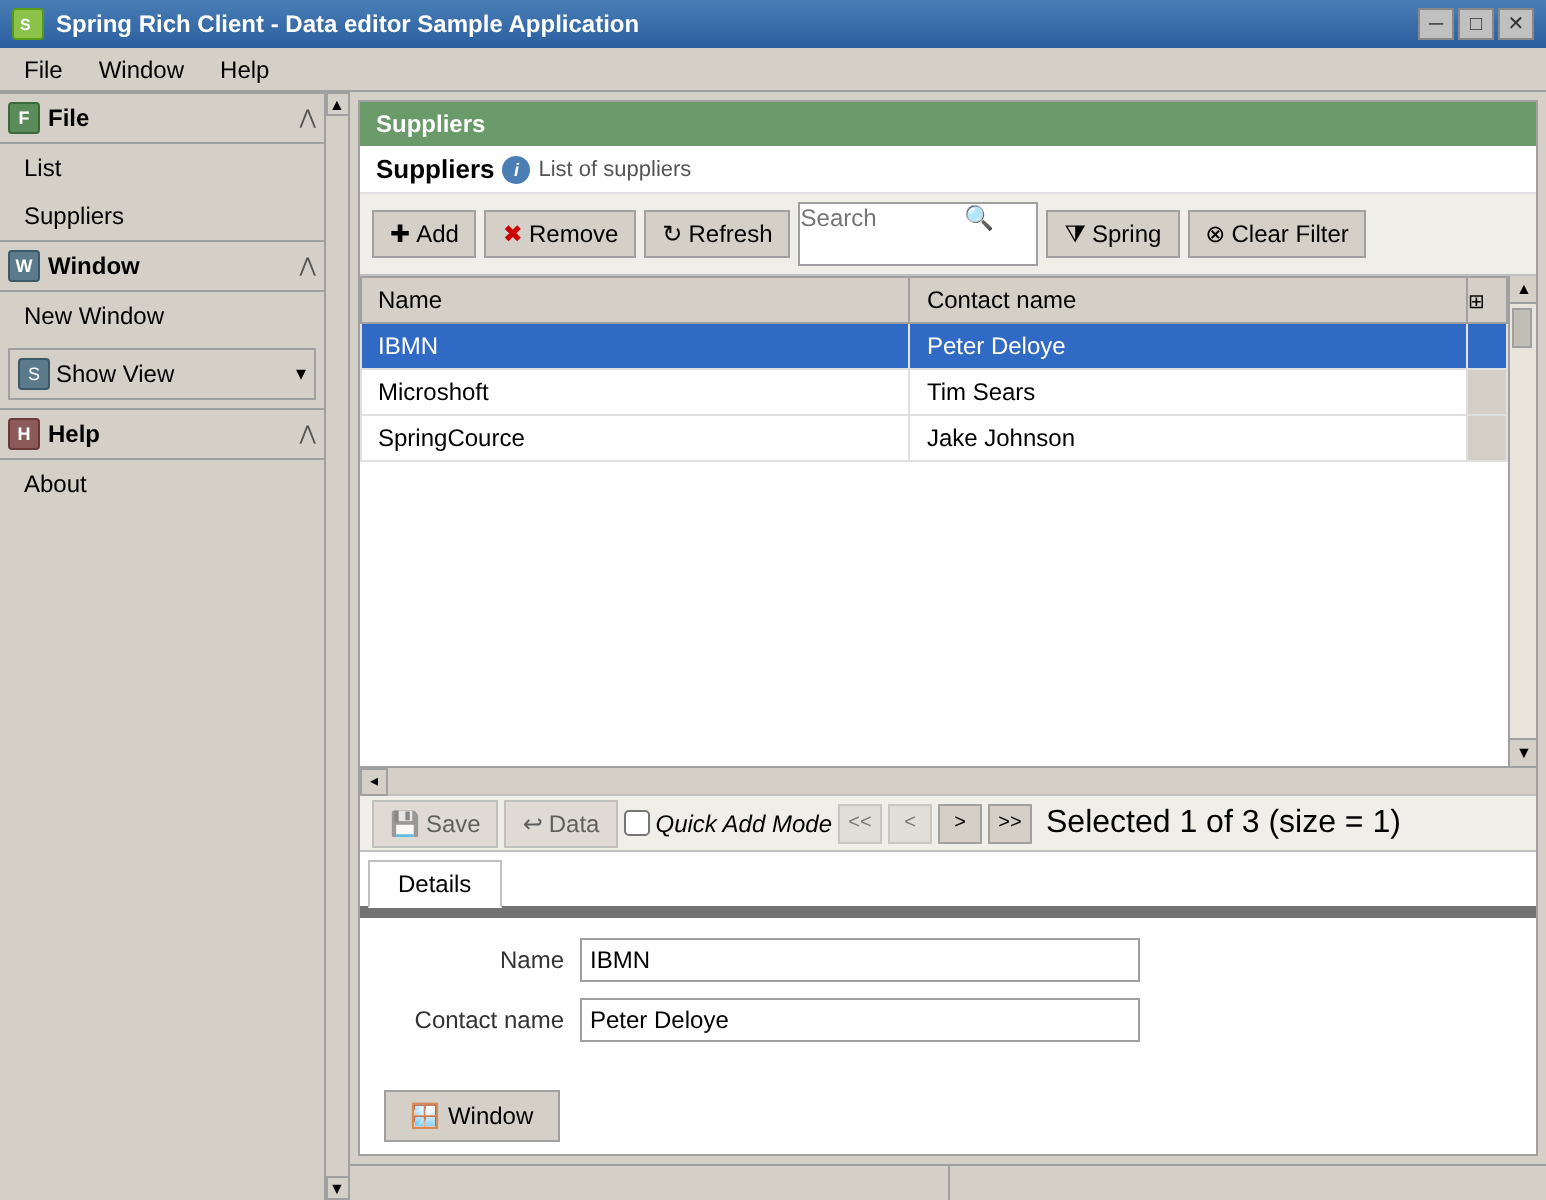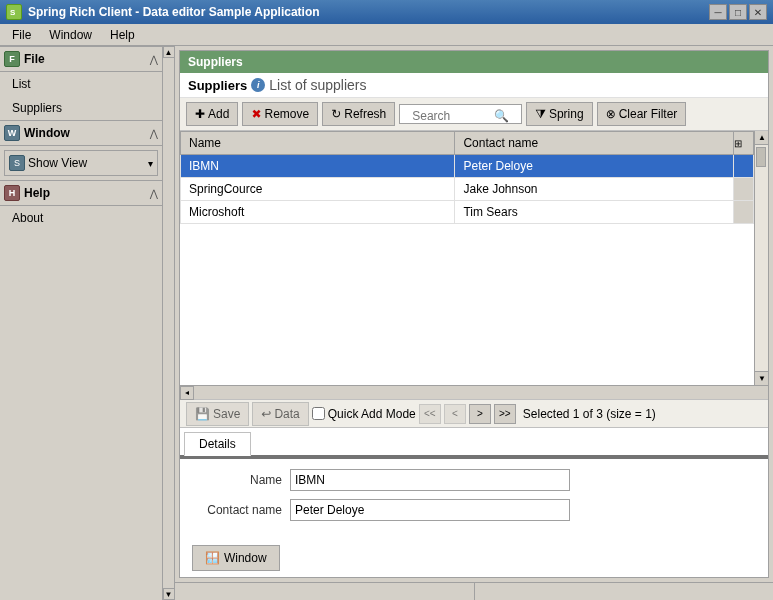--- a/index.html
+++ b/index.html
@@ -185,21 +185,21 @@
       width: 14px; height: 14px;
       background: #4a7eb5;
       border-radius: 50%;
       color: white;
       font-size: 9px;
       display: flex; align-items: center; justify-content: center;
       font-style: italic;
       font-weight: bold;
     }
     .suppliers-subtitle {
-      font-size: 14px;
+      font-size: 11px;
       color: #555;
     }
 
     
     .toolbar {
       display: flex;
       align-items: center;
       padding: 4px 6px;
       gap: 4px;
       background: #f0eee8;
@@ -215,25 +215,25 @@
       cursor: pointer;
       font-size: 12px;
       height: 24px;
     }
     .toolbar-btn-icon {
       font-size: 12px;
     }
 
     .search-box {
       display: flex;
-      align-items: flex-end;
+      align-items: flex-start;
       border: 1px solid #a0a0a0;
       background: white;
-      height: 20px;
-      padding: 0 12px;
+      height: 32px;
+      padding: 0 0;
       gap: 2px;
       flex: 0 0 120px;
     }
     .search-input {
       border: none;
       outline: none;
       font-size: 12px;
       background: transparent;
       width: 80px;
     }
@@ -287,45 +287,45 @@
     .pagination-btn {
       width: 22px; height: 20px;
       background: #d4d0c8;
       border: 1px solid #a0a0a0;
       cursor: pointer;
       display: flex; align-items: center; justify-content: center;
       font-size: 10px;
     }
     .pagination-btn.disabled { opacity: 0.5; cursor: default; }
     .pagination-status {
-      font-size: 12px;
+      font-size: 16px;
       color: #000;
       margin-left: 4px;
     }
 
     .save-btn { opacity: 0.6; cursor: default; }
     .undo-btn { opacity: 0.6; cursor: default; }
 
     .quick-add-checkbox {
       width: 13px; height: 13px;
       border: 1px solid #808080;
       background: white;
       cursor: pointer;
     }
-    .quick-add-label { font-size: 12px; }
+    .quick-add-label { font-size: 12px; font-style: italic; }
 
     
     .details-panel {
       background: white;
       border-top: 1px solid #c0c0c0;
       padding: 0;
     }
     .details-tabs {
       display: flex;
-      border-bottom: 4px solid #737373;
+      border-bottom: 6px solid #737373;
     }
     .details-tab {
       padding: 4px 14px;
       border: 1px solid #c0c0c0;
       border-bottom: none;
       background: #f0eee8;
       cursor: pointer;
       font-size: 12px;
       margin-top: 4px;
       margin-left: 4px;
@@ -429,20 +429,21 @@
         <span class="section-header-arrow">⋀</span>
       </div>
       <span class="sidebar-nav-item">List</span>
       <span class="sidebar-nav-item">Suppliers</span>
 
       <div class="section-header">
         <div class="section-header-icon" style="background:#5b7a8b; border-color:#3a5a6a;">W</div>
         <span class="section-header-label">Window</span>
         <span class="section-header-arrow">⋀</span>
       </div>
+      <span class="sidebar-nav-item">New Window</span>
 
       <div class="show-view-btn">
         <div class="show-view-icon">S</div>
         <span>Show View</span>
         <span style="margin-left:auto; font-size:10px;">▾</span>
       </div>
 
       <div class="section-header">
         <div class="section-header-icon" style="background:#8b5b5b; border-color:#6a3a3a;">H</div>
         <span class="section-header-label">Help</span>
@@ -513,27 +514,27 @@
                   </th>
                 </tr>
               </thead>
               <tbody>
                 <tr class="selected">
                   <td>IBMN</td>
                   <td>Peter Deloye</td>
                   <td class="col-icon"></td>
                 </tr>
                 <tr>
-                  <td>SpringCource</td>
-                  <td>Jake Johnson</td>
+                  <td>Microshoft</td>
+                  <td>Tim Sears</td>
                   <td class="col-icon"></td>
                 </tr>
                 <tr>
-                  <td>Microshoft</td>
-                  <td>Tim Sears</td>
+                  <td>SpringCource</td>
+                  <td>Jake Johnson</td>
                   <td class="col-icon"></td>
                 </tr>
               </tbody>
             </table>
           </div>
 
           <div style="width:14px; background:#d4d0c8; border-left:1px solid #a0a0a0; display:flex; flex-direction:column;">
             <div style="width:14px; height:14px; background:#d4d0c8; border-bottom:1px solid #a0a0a0; display:flex; align-items:center; justify-content:center; font-size:8px; cursor:pointer;">▲</div>
             <div style="flex:1; background:#e8e4dc; position:relative;">
               <div style="width:10px; height:20px; background:#c0bdb5; border:1px solid #a0a0a0; position:absolute; top:2px; left:1px;"></div>

